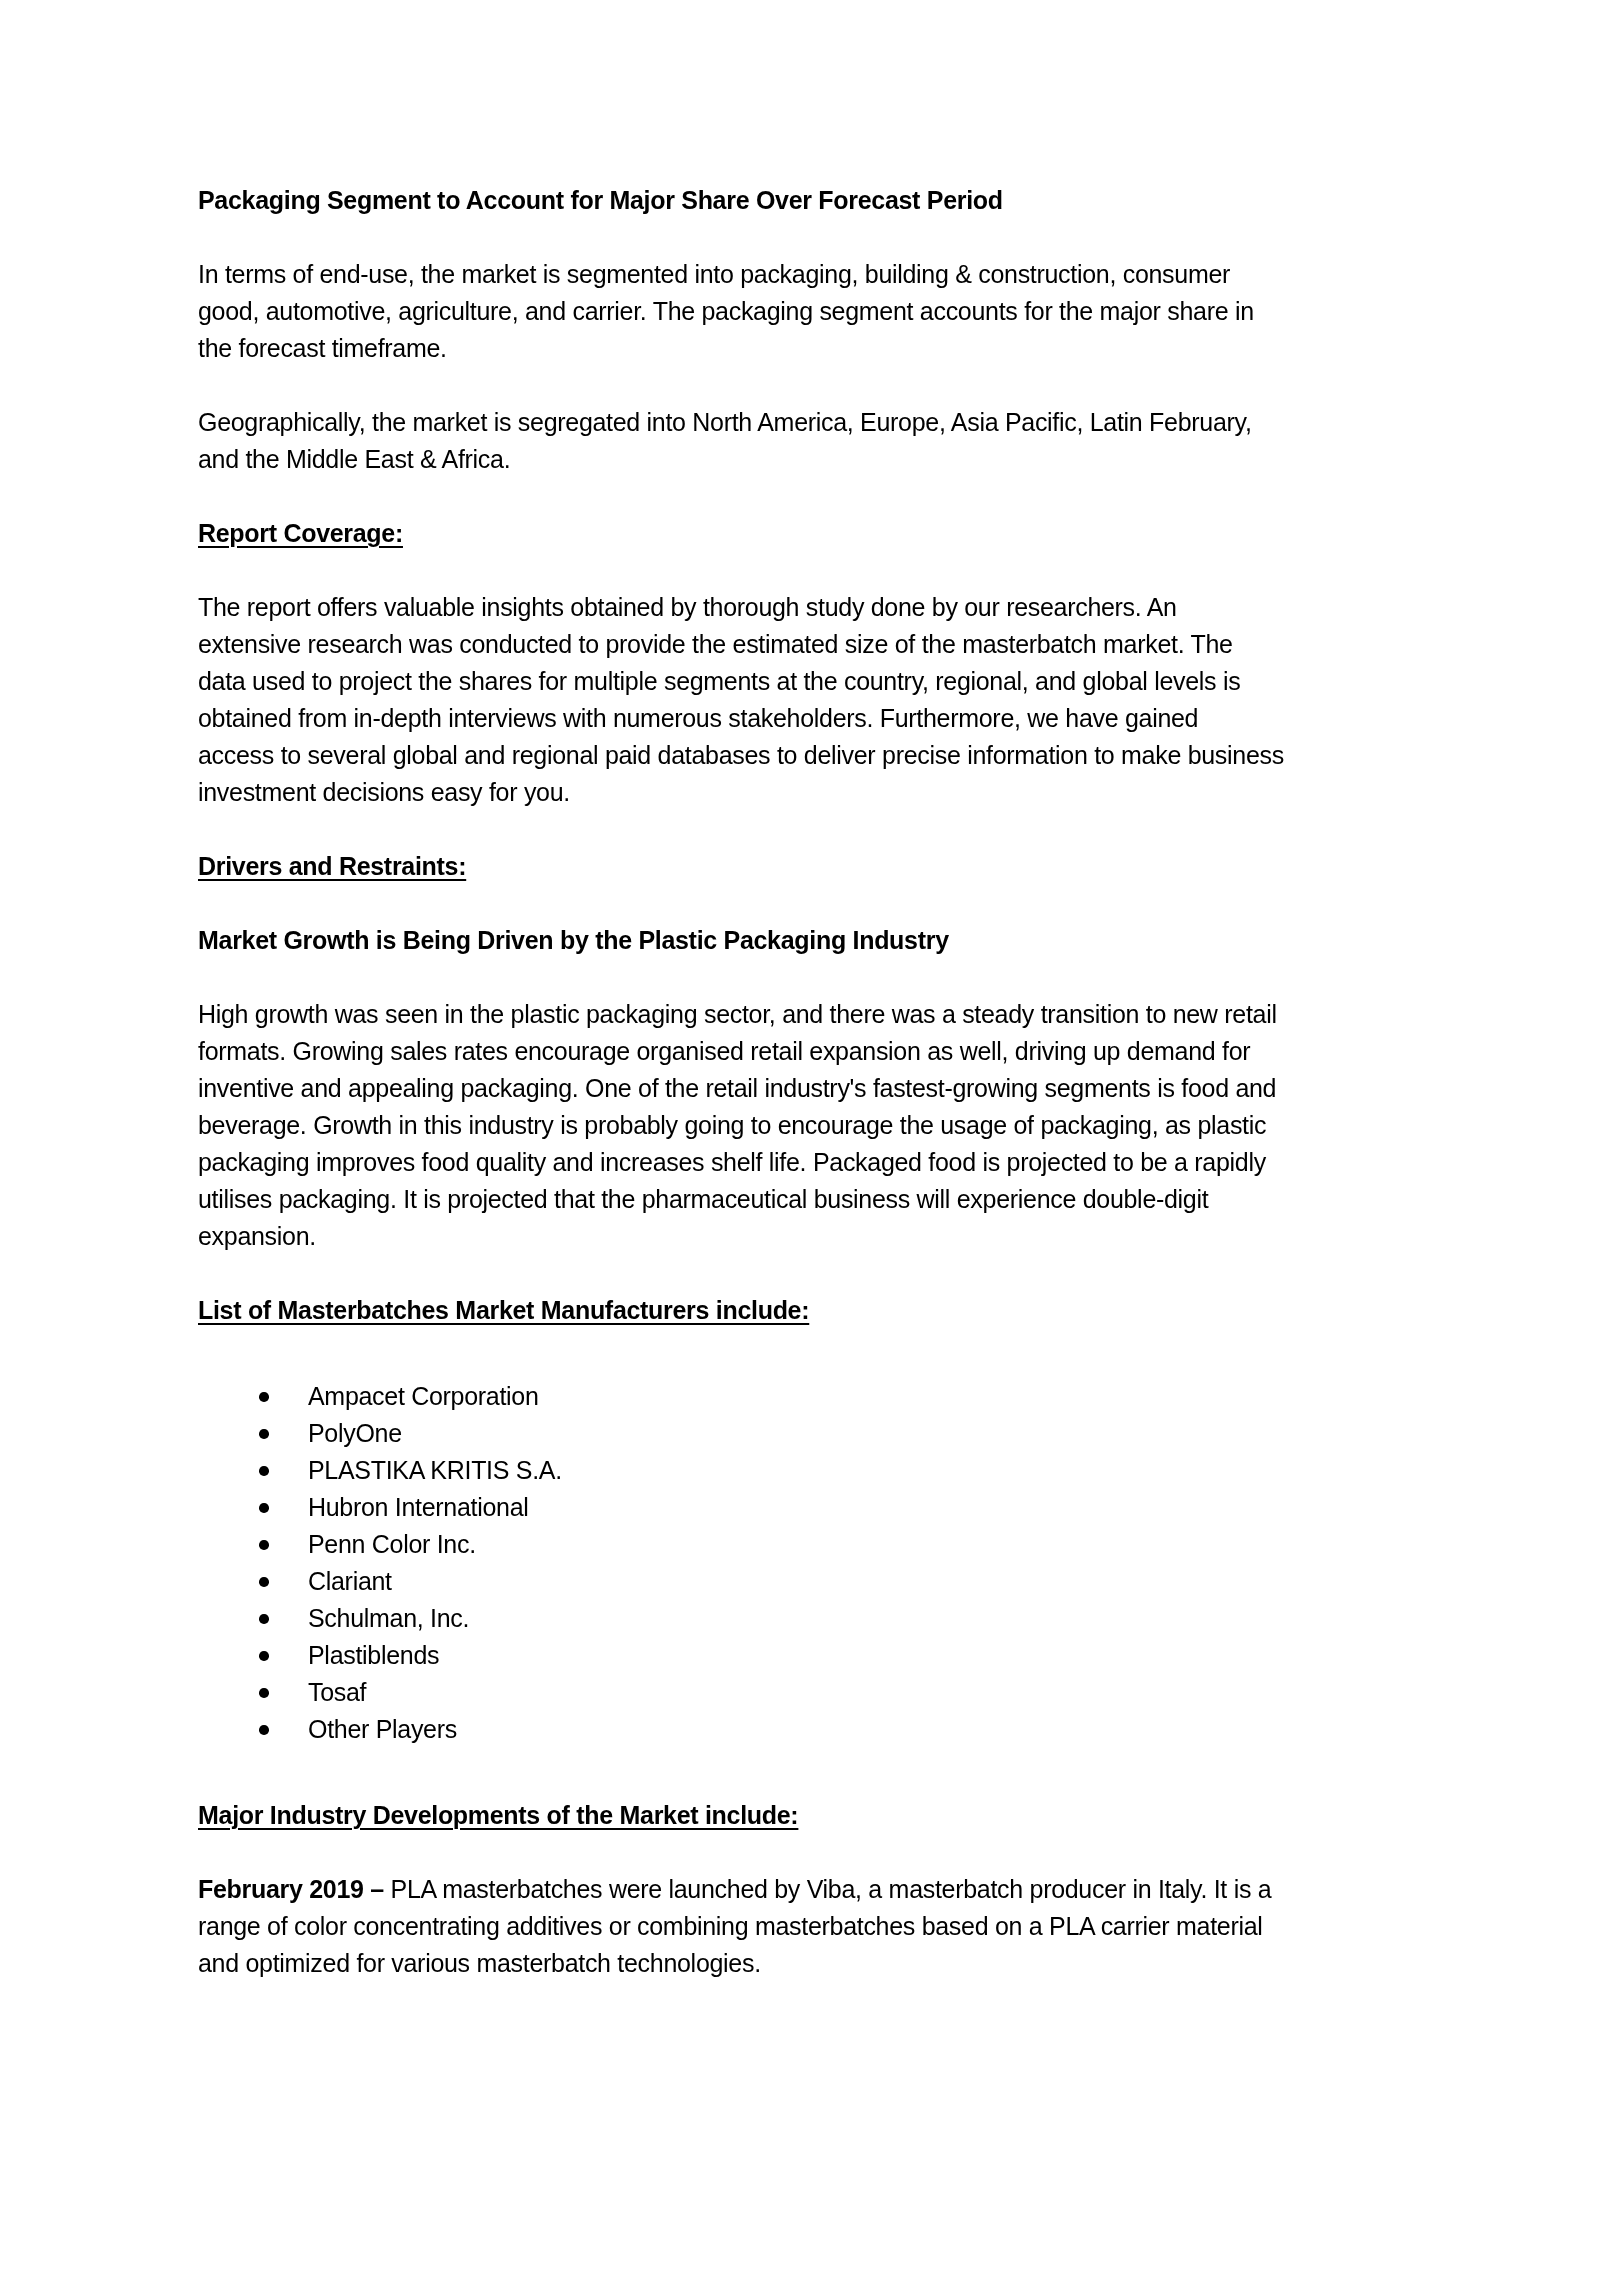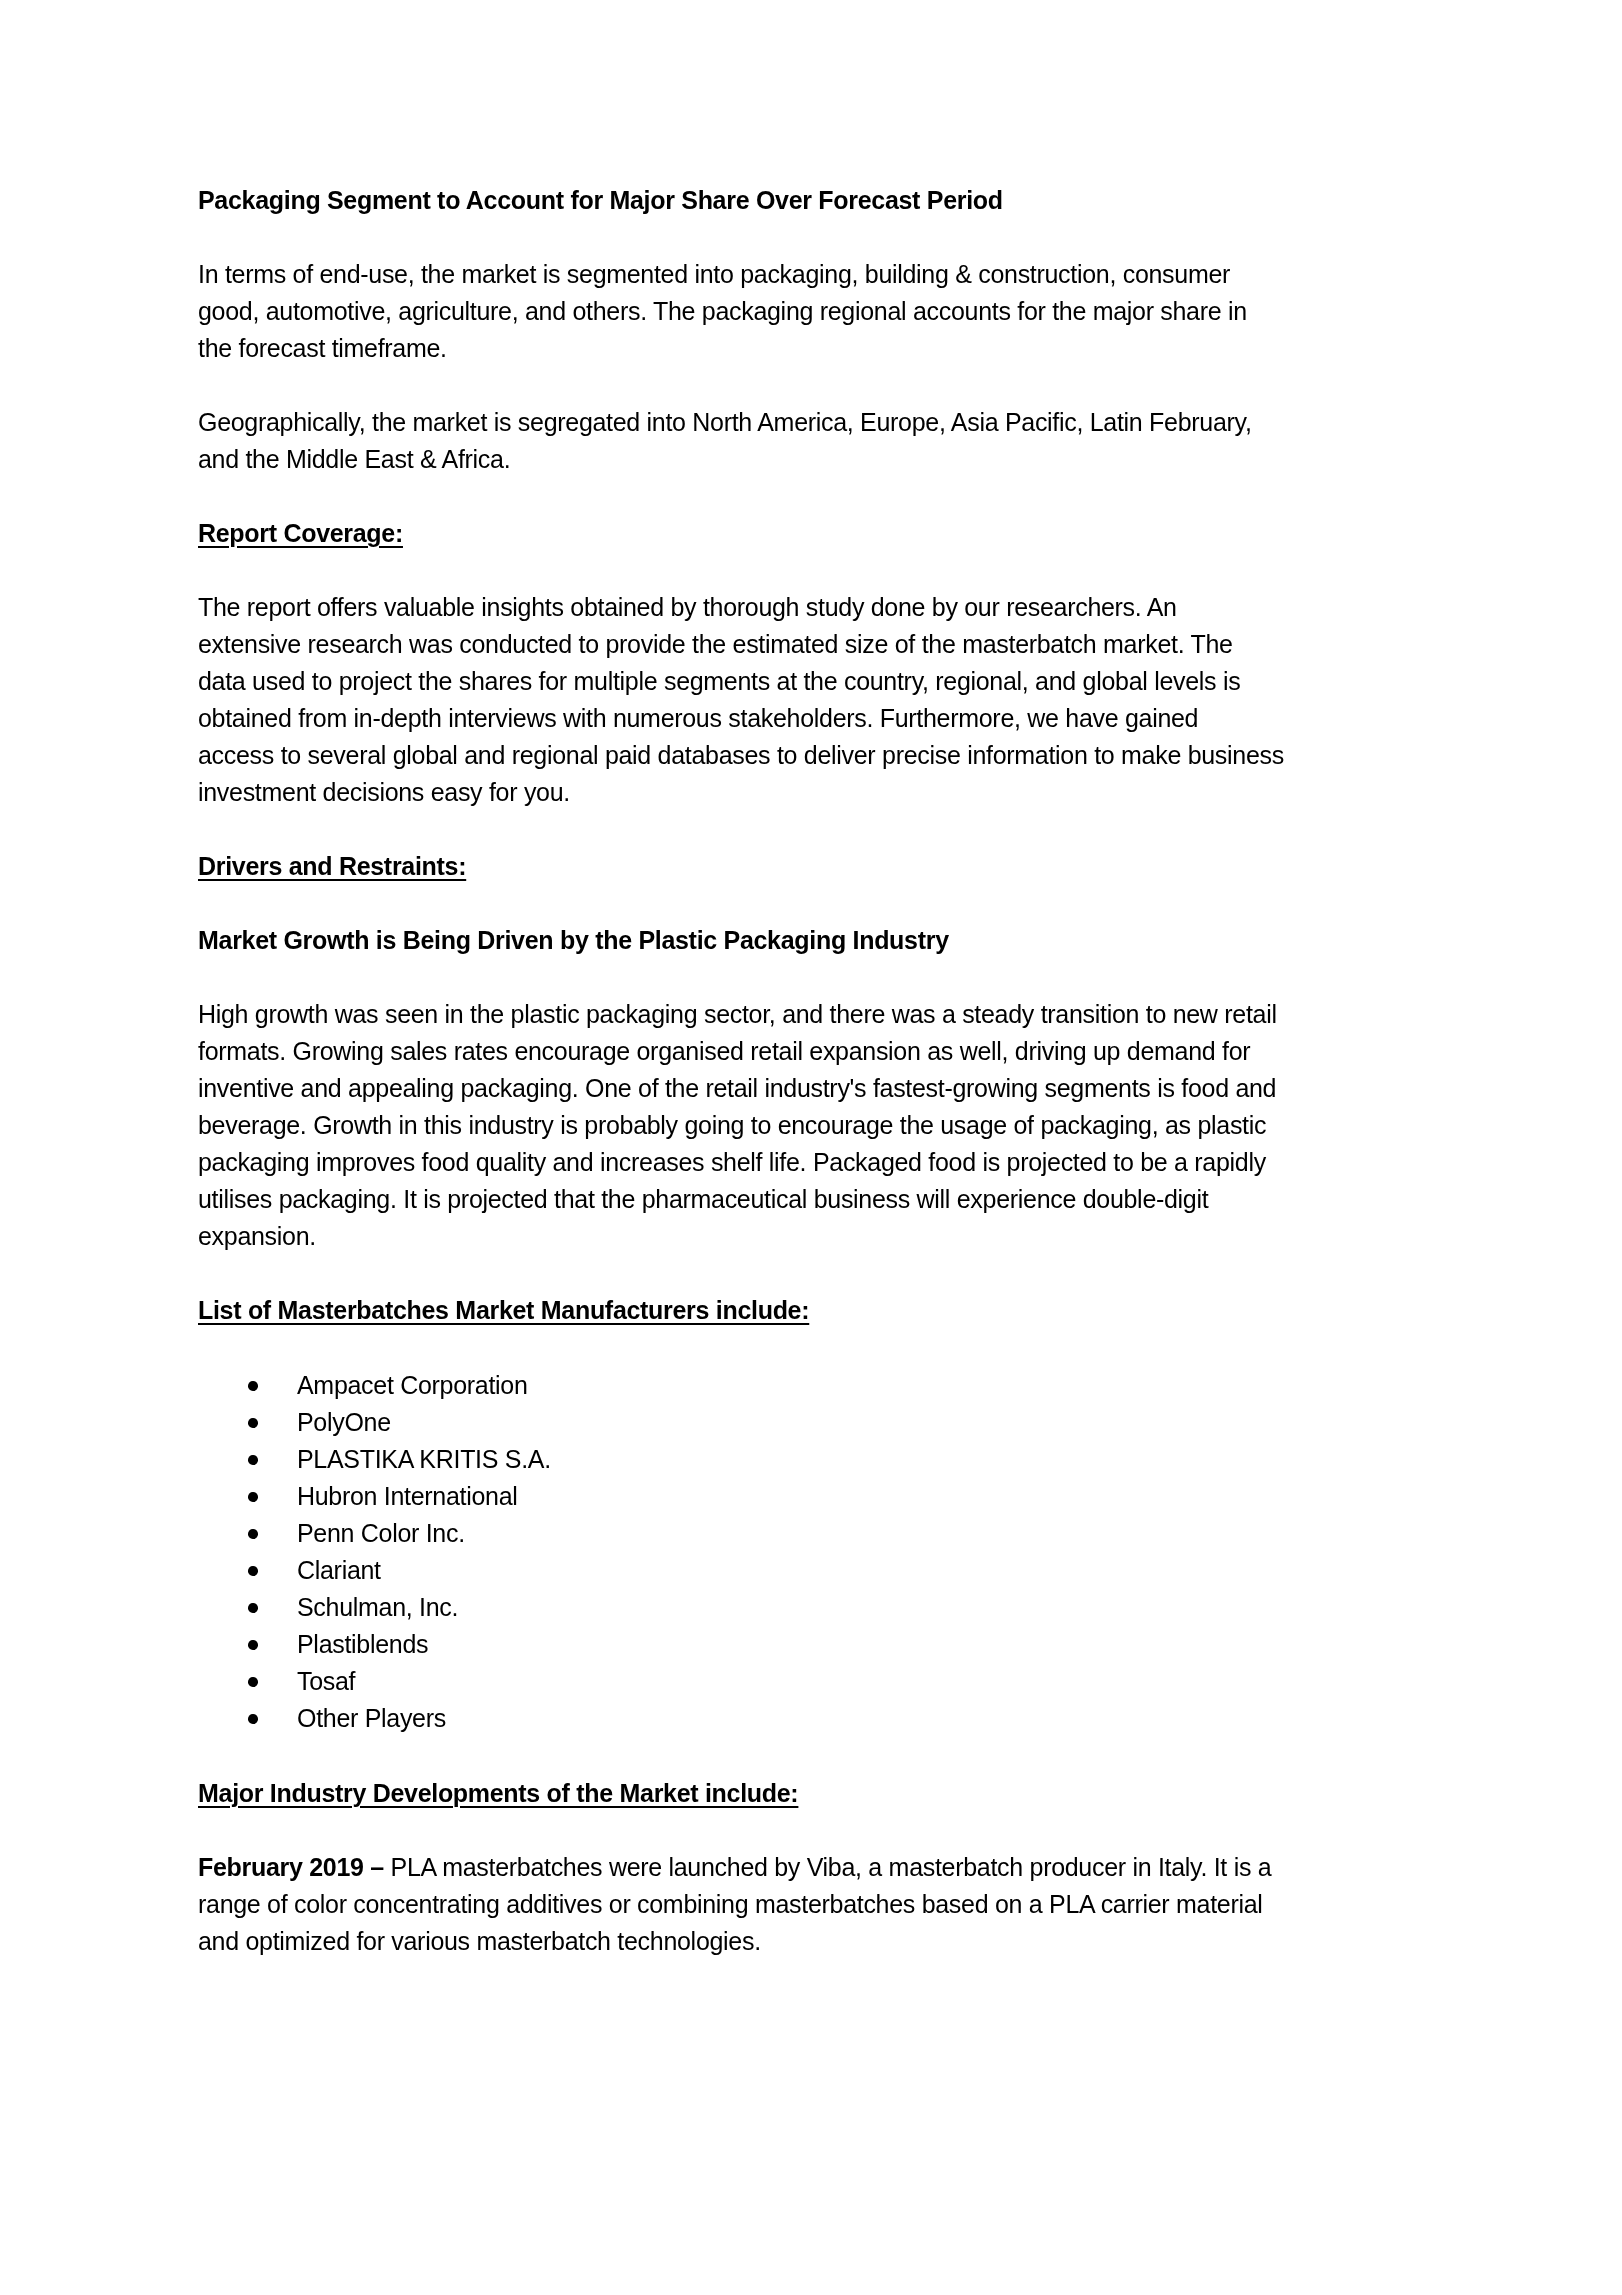--- a/index.html
+++ b/index.html
@@ -32,21 +32,21 @@
   .blank { height: 37px; }
   .bold { font-weight: bold; }
   .underline {
     text-decoration: underline;
     text-decoration-thickness: 1.9px;
     text-underline-offset: 3.8px;
     margin-top: 16px;
   }
   .bullet-list {
     list-style: none;
-    margin: 1px;
+    margin: 12px;
     padding: 0;
   }
   .bullet-item {
     position: relative;
     height: 37px;
     white-space: nowrap;
     padding-left: 98px;
   }
   .bullet-dot {
     position: absolute;
@@ -60,21 +60,21 @@
 </style>
 </head>
 <body>
 
 <div class="page">
 
   <div class="line bold">Packaging Segment to Account for Major Share Over Forecast Period</div>
   <div class="blank"></div>
   <div>
     <div class="line">In terms of end-use, the market is segmented into packaging, building &amp; construction, consumer</div>
-    <div class="line">good, automotive, agriculture, and others. The packaging regional accounts for the major share in</div>
+    <div class="line">good, automotive, agriculture, and carrier. The packaging segment accounts for the major share in</div>
     <div class="line">the forecast timeframe.</div>
   </div>
   <div class="blank"></div>
 
   <div>
     <div class="line">Geographically, the market is segregated into North America, Europe, Asia Pacific, Latin February,</div>
     <div class="line">and the Middle East &amp; Africa.</div>
   </div>
   <div class="blank"></div>
 

